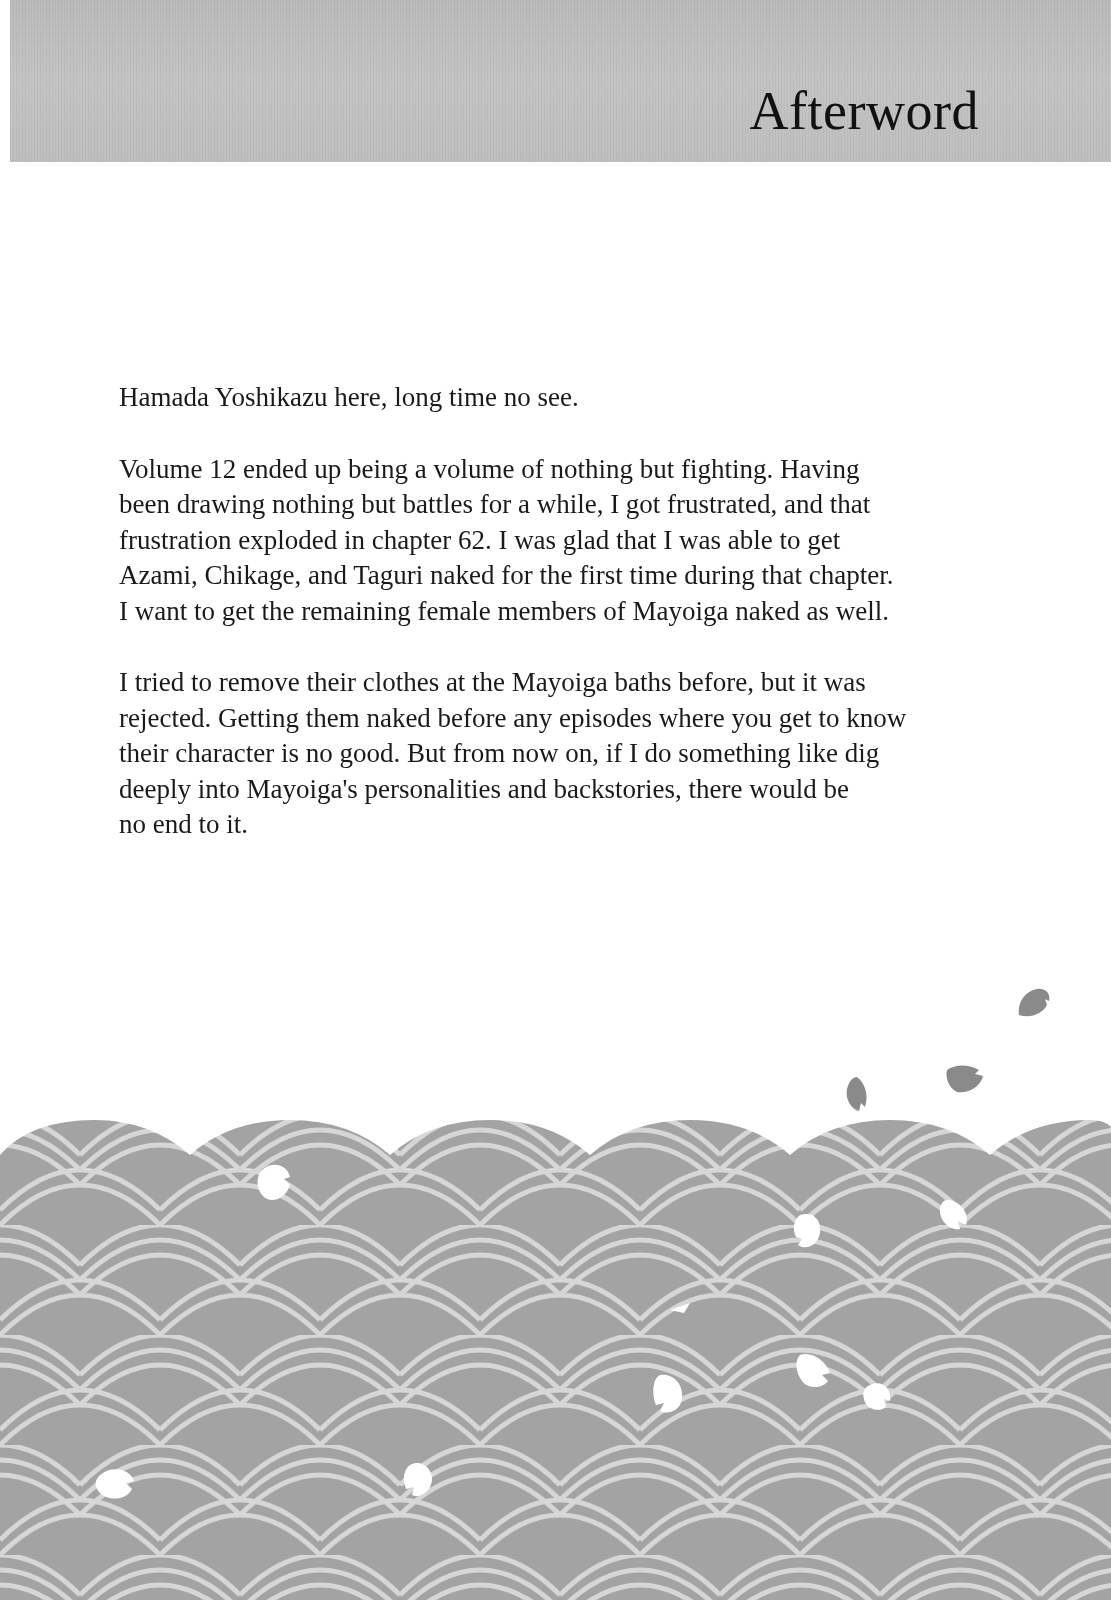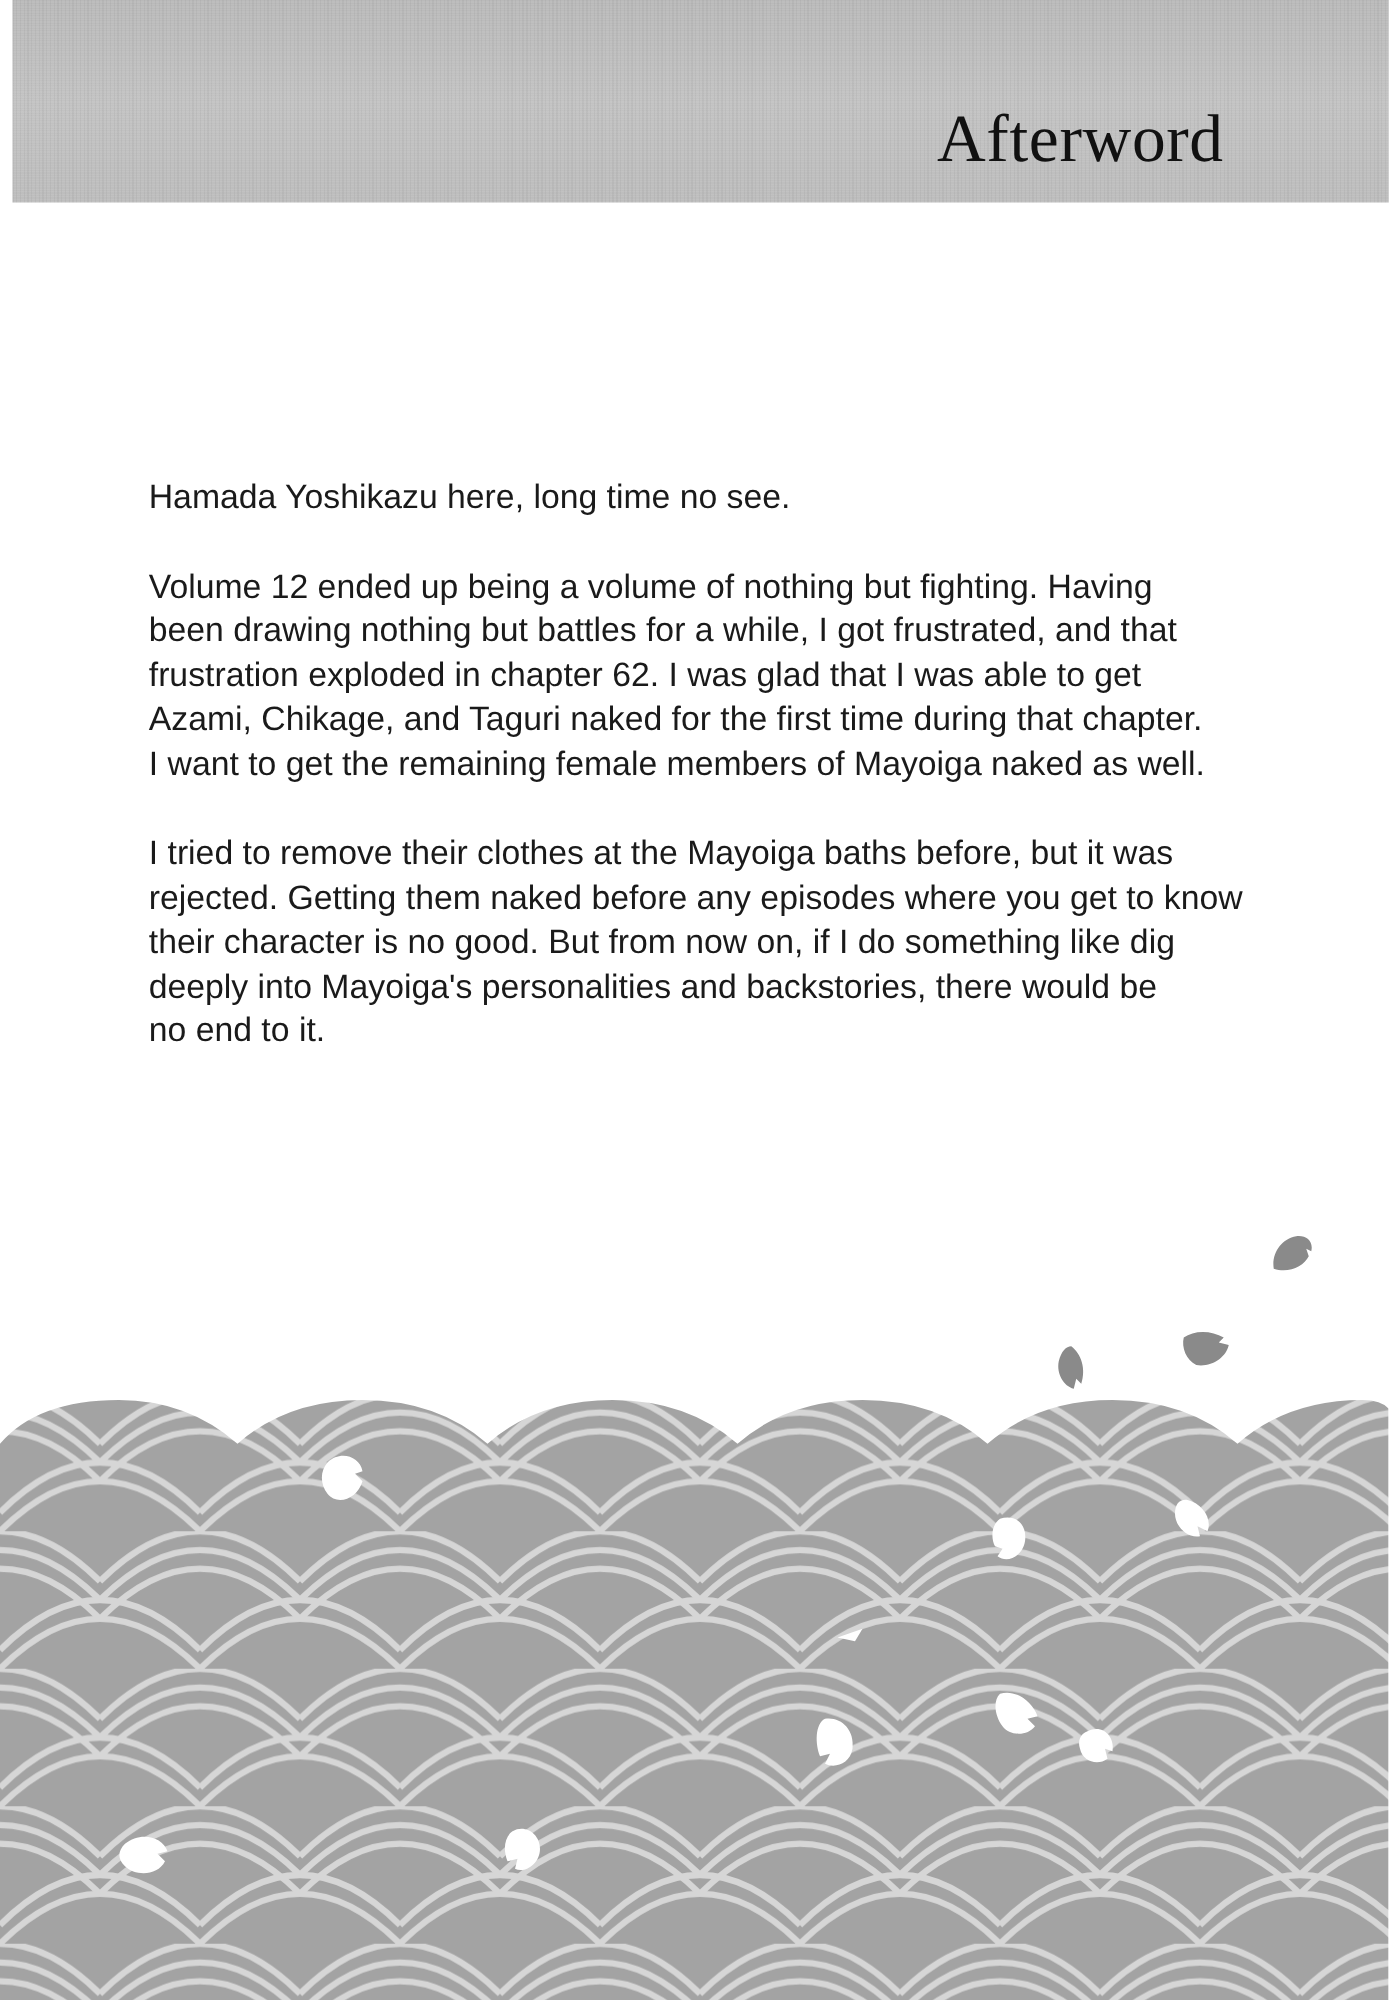--- a/index.html
+++ b/index.html
@@ -15,21 +15,21 @@
       repeating-linear-gradient(0deg, rgba(255,255,255,0.06) 0 1px, transparent 1px 2px),
       linear-gradient(180deg, #b9b9b9 0%, #c2c2c2 50%, #bdbdbd 100%);
   }
   .header-title {
     position: absolute; right: 142px; top: 80px;
     font-family: "Liberation Serif", "DejaVu Serif", serif;
     font-size: 54px; color: #111; letter-spacing: 0.5px;
   }
   .body-text {
     position: absolute; left: 119px; top: 380px; width: 900px;
-    font-family: Liberation Sans, sans-serif;
+    font-family: Liberation Serif, serif;
     font-size: 27px; line-height: 35.5px; color: #1a1a1a;
   }
   .body-text p { margin: 0 0 36px 0; white-space: pre-line; }
   .waves {
     position: absolute; left: 0; top: 1115px; width: 1111px; height: 485px;
   }
   .petal { position: absolute; }
 </style>
 </head>
 <body>

